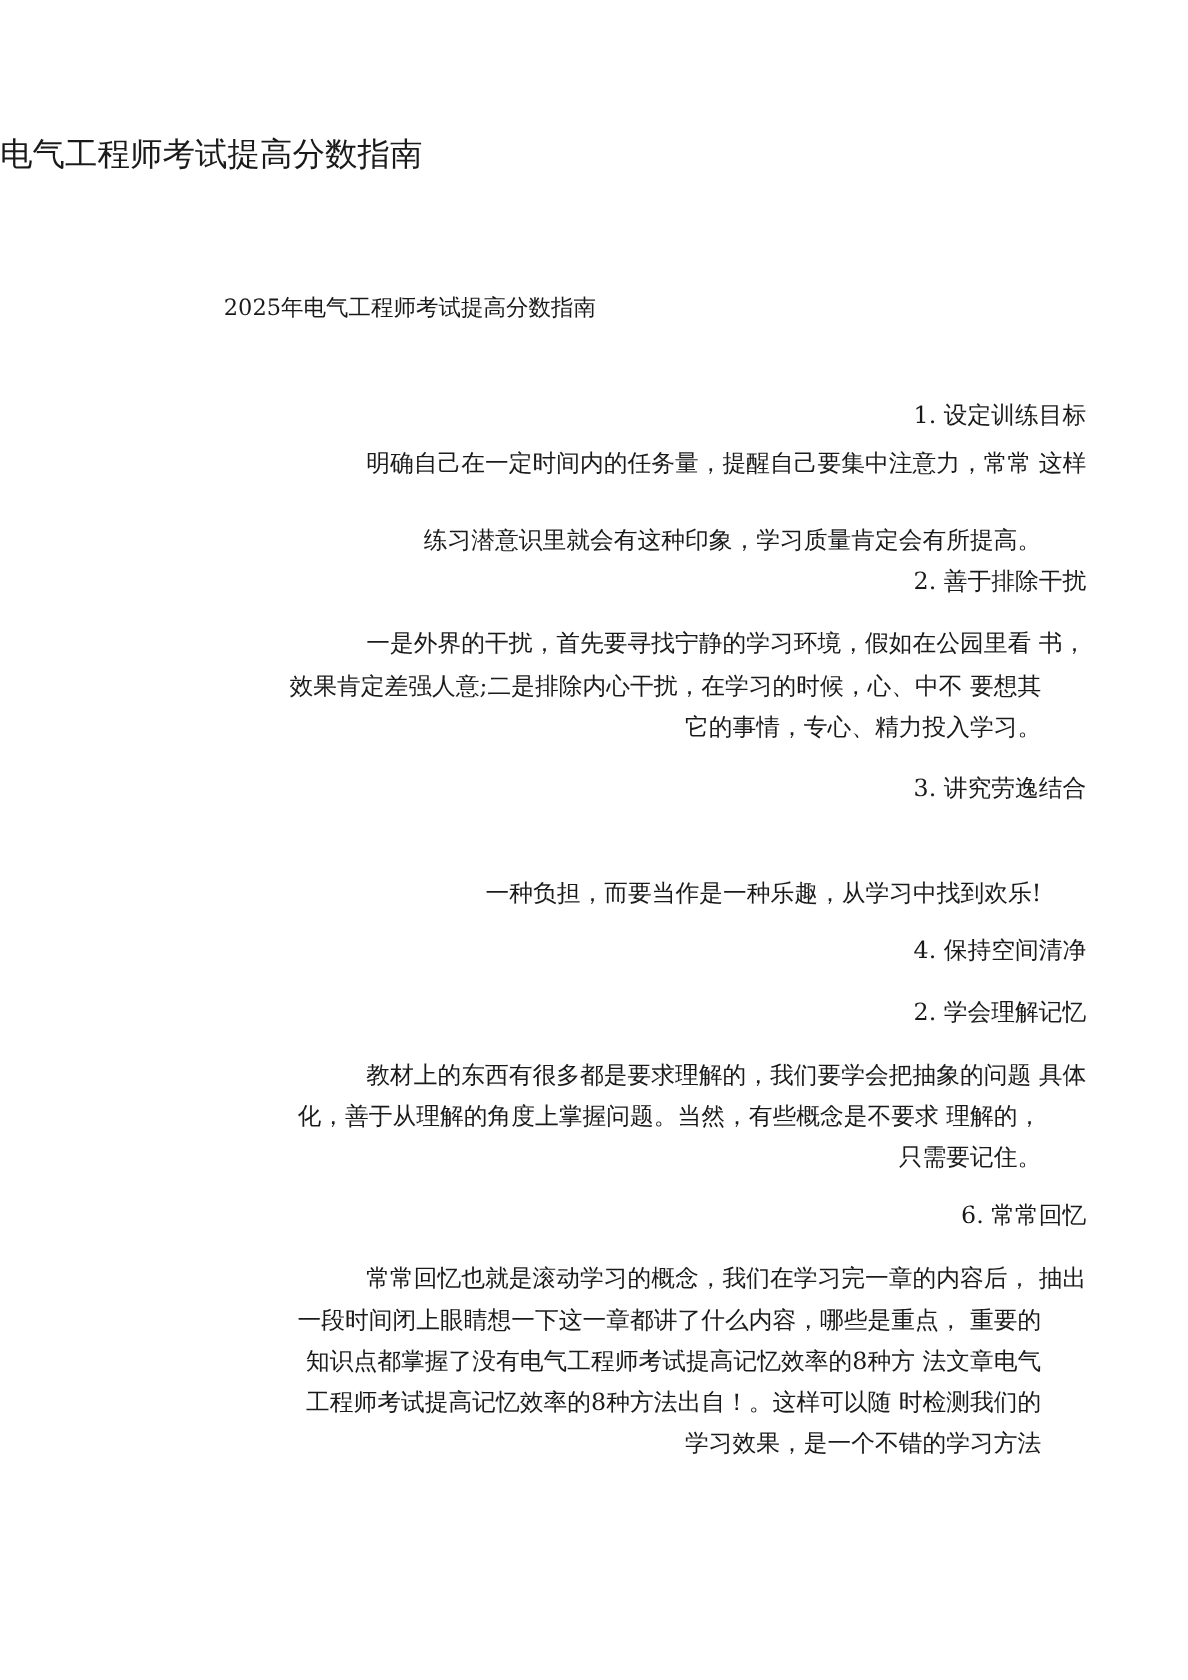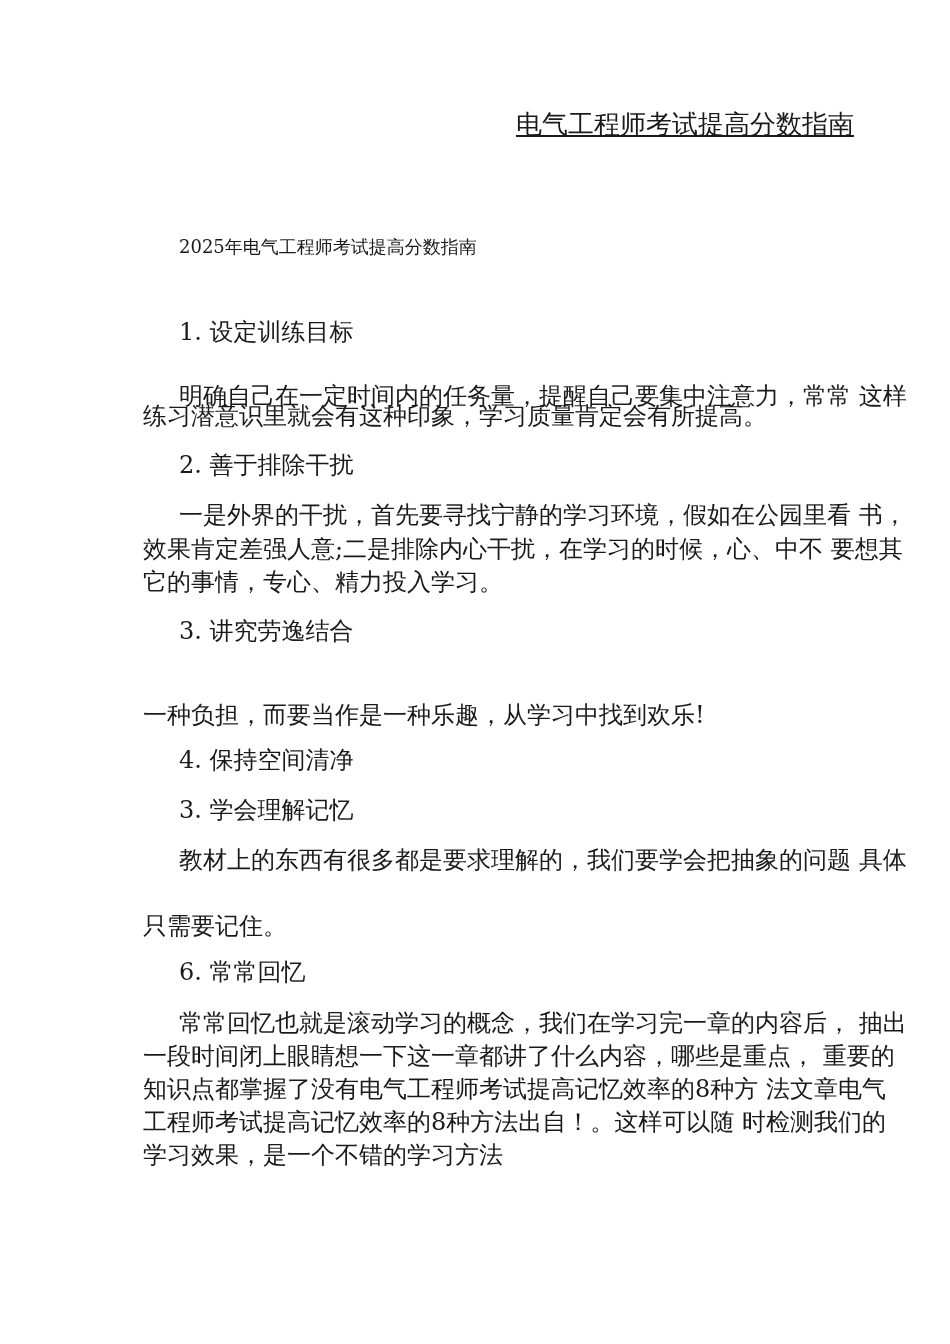--- a/index.html
+++ b/index.html
@@ -4,55 +4,56 @@
   <style>
     html, body { margin: 0; padding: 0; background: #ffffff; }
     body {
       width: 950px; height: 1344px; position: relative; overflow: hidden;
       font-family: "DejaVu Serif", "Liberation Serif", serif;
       color: #1a1a1a;
     }
     .page { position: absolute; left: 0; top: 0; width: 950px; height: 1344px; }
     .title {
       position: absolute; left: 0; width: 854px; top: 104px;
-      text-align: right; font-size: 26px; line-height: 40px; letter-spacing: 0px; text-decoration: underline;
+      text-align: left; font-size: 26px; line-height: 40px; letter-spacing: 0px;
     }
     .subtitle {
       position: absolute; left: 179px; top: 232px;
       font-size: 18px; line-height: 30px;
     }
     .line {
       position: absolute; left: 143px; width: 690px;
-      font-size: 24px; line-height: 30px; white-space: nowrap;
+      font-size: 19px; line-height: 30px; white-space: nowrap; text-align: right;
     }
     .indent { left: 179px; }
   </style>
 </head>
 <body>
 
 <div class="page">
   <div class="title">电气工程师考试提高分数指南</div>
   <div class="subtitle">2025年电气工程师考试提高分数指南</div>
 
   <div class="line indent" style="top:317px">1. 设定训练目标</div>
-  <div class="line indent" style="top:381px">明确自己在一定时间内的任务量，提醒自己要集中注意力，常常 这样</div>
-  <div class="line" style="top:401px">练习潜意识里就会有这种印象，学习质量肯定会有所提高。</div>
+  <div class="line indent" style="top:356px">明确自己在一定时间内的任务量，提醒自己要集中注意力，常常 这样</div>
+  <div class="line" style="top:417px">练习潜意识里就会有这种印象，学习质量肯定会有所提高。</div>
 
   <div class="line indent" style="top:450px">2. 善于排除干扰</div>
   <div class="line indent" style="top:500px">一是外界的干扰，首先要寻找宁静的学习环境，假如在公园里看 书，</div>
   <div class="line" style="top:534px">效果肯定差强人意;二是排除内心干扰，在学习的时候，心、中不 要想其</div>
   <div class="line" style="top:567px">它的事情，专心、精力投入学习。</div>
 
   <div class="line indent" style="top:616px">3. 讲究劳逸结合</div>
   <div class="line" style="top:700px">一种负担，而要当作是一种乐趣，从学习中找到欢乐!</div>
 
   <div class="line indent" style="top:745px">4. 保持空间清净</div>
 
-  <div class="line indent" style="top:795px">3. 学会理解记忆</div>
+  <div class="line indent" style="top:795px">2. 学会理解记忆</div>
   <div class="line indent" style="top:845px">教材上的东西有很多都是要求理解的，我们要学会把抽象的问题 具体</div>
+  <div class="line" style="top:878px">化，善于从理解的角度上掌握问题。当然，有些概念是不要求 理解的，</div>
   <div class="line" style="top:911px">只需要记住。</div>
 
   <div class="line indent" style="top:957px">6. 常常回忆</div>
   <div class="line indent" style="top:1008px">常常回忆也就是滚动学习的概念，我们在学习完一章的内容后， 抽出</div>
   <div class="line" style="top:1041px">一段时间闭上眼睛想一下这一章都讲了什么内容，哪些是重点， 重要的</div>
   <div class="line" style="top:1074px">知识点都掌握了没有电气工程师考试提高记忆效率的8种方 法文章电气</div>
   <div class="line" style="top:1107px">工程师考试提高记忆效率的8种方法出自！。这样可以随 时检测我们的</div>
   <div class="line" style="top:1140px">学习效果，是一个不错的学习方法</div>
 </div>
 

